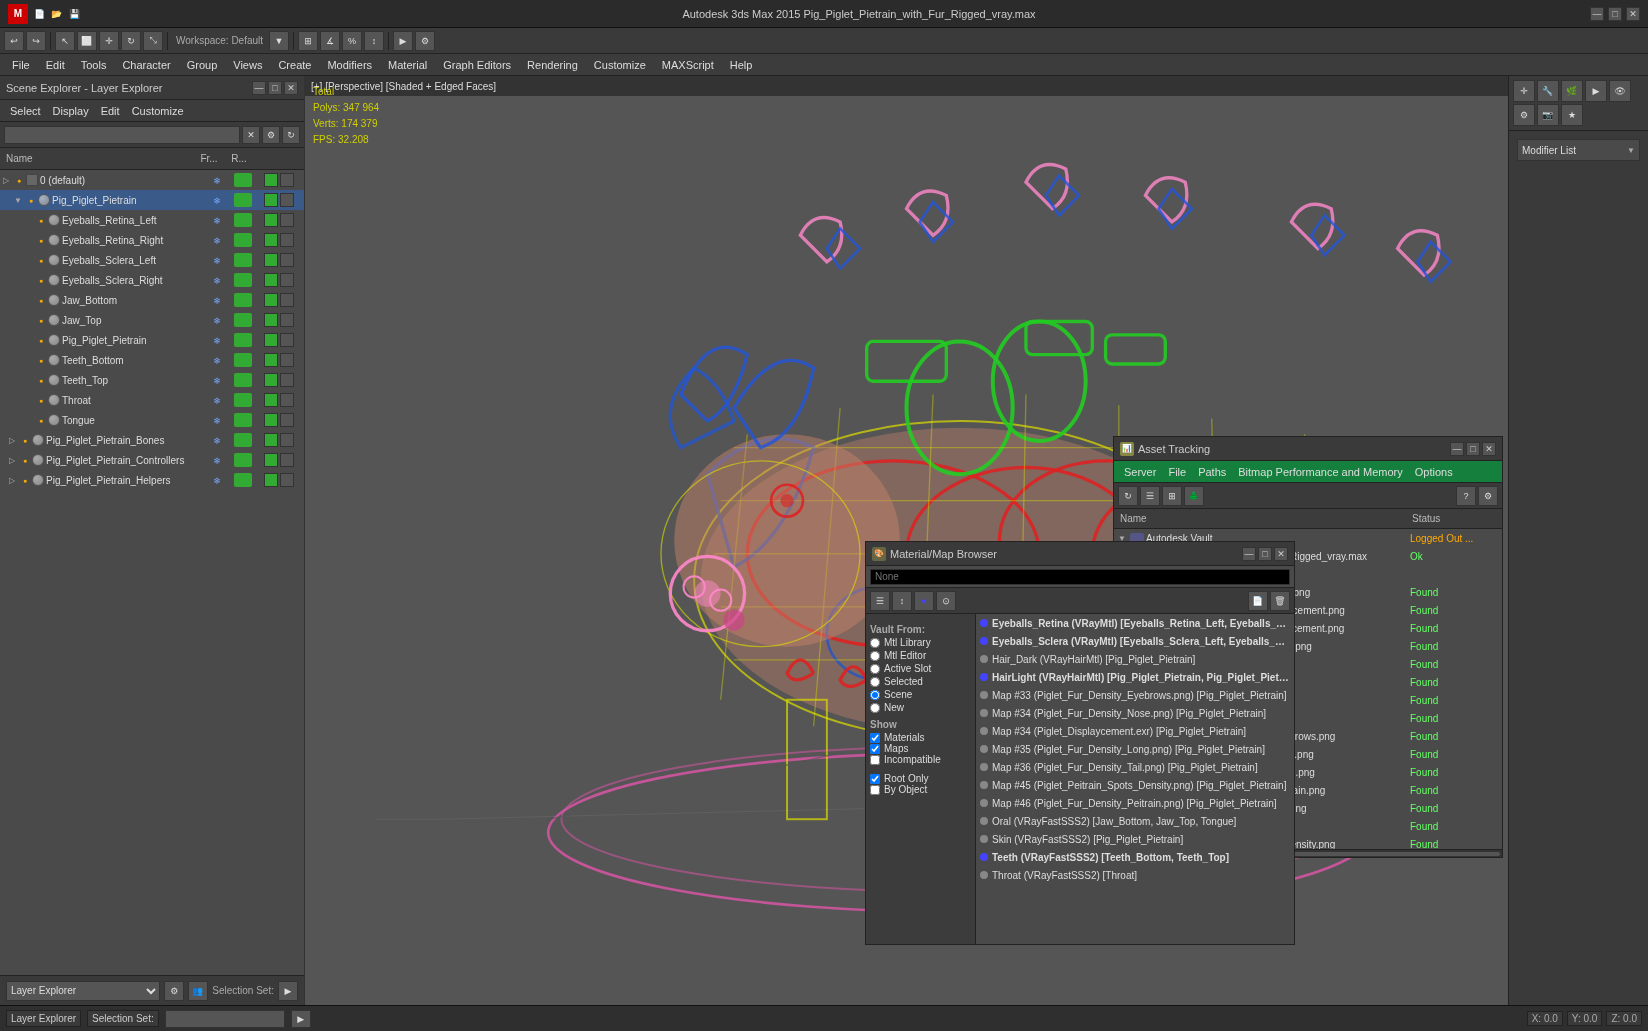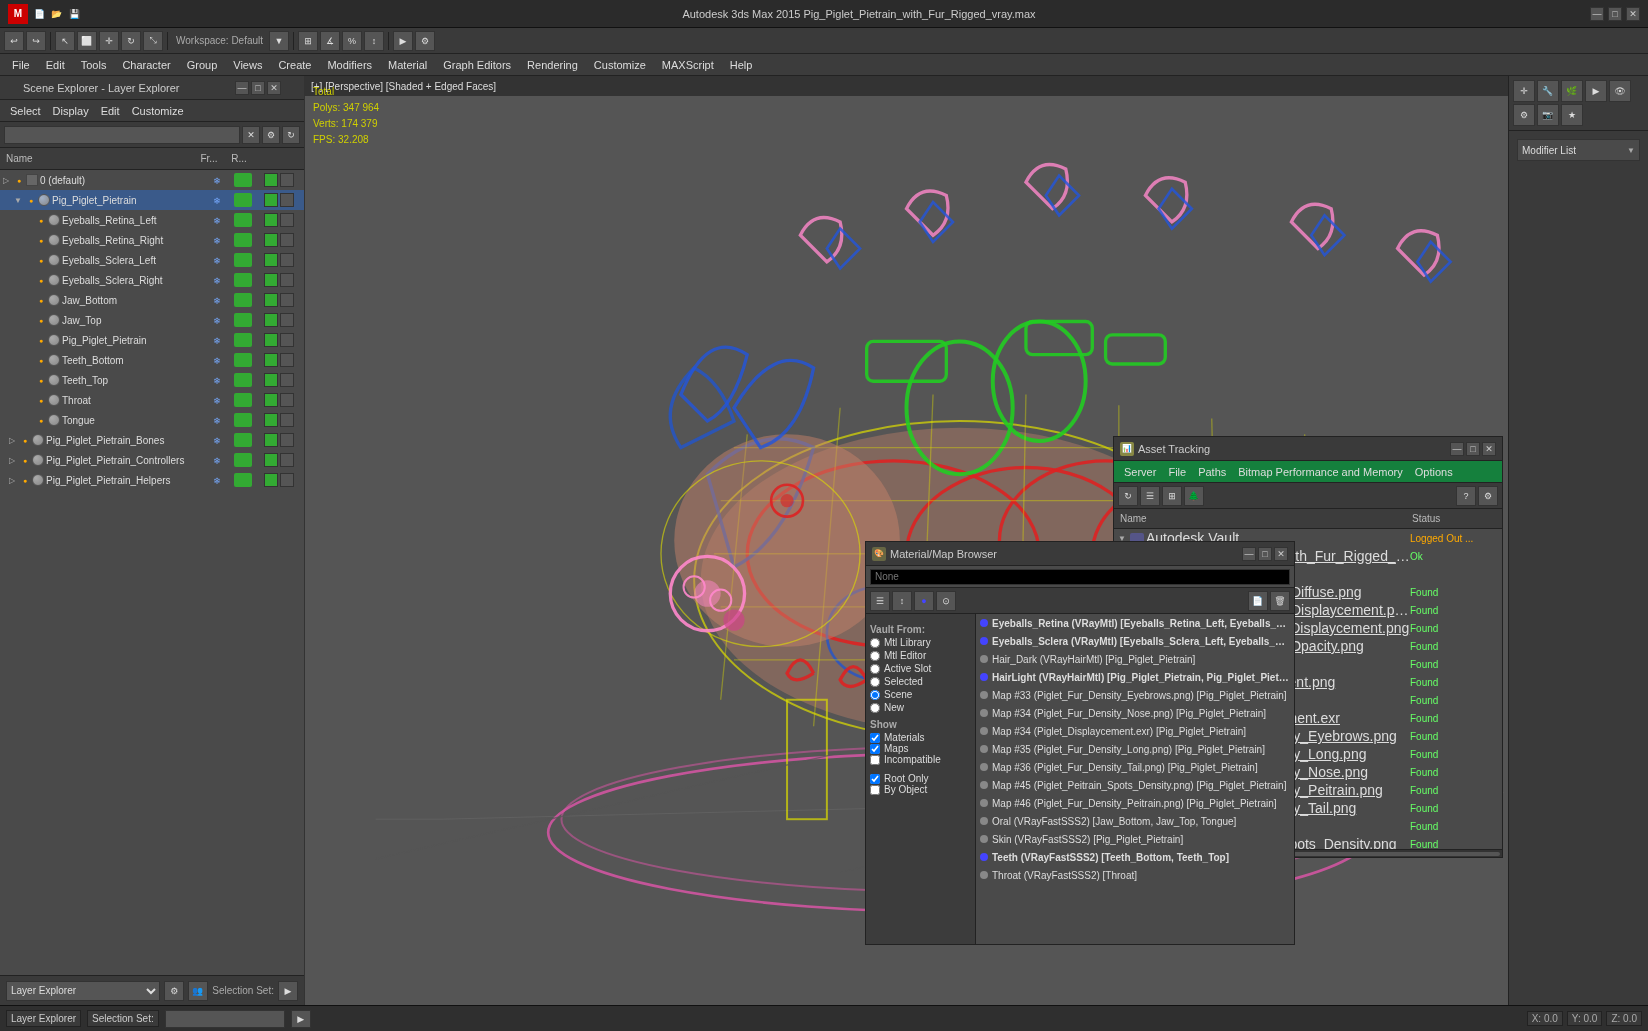--- a/index.html
+++ b/index.html
@@ -21,21 +21,21 @@
 
     
     #menubar { height: 22px; background: #3c3c3c; display: flex; align-items: center; padding: 0 4px; border-bottom: 1px solid #222; }
     #menubar .menu-item { padding: 2px 8px; font-size: 11px; color: #ddd; cursor: pointer; }
 
     
     #main { display: flex; height: calc(1031px - 76px - 26px); }
 
     
     #scene-explorer { width: 305px; min-width: 305px; background: #444; border-right: 1px solid #333; display: flex; flex-direction: column; }
-    #se-titlebar { background: #3a3a3a; height: 24px; display: flex; align-items: center; justify-content: space-between; padding: 0 23px; border-bottom: 1px solid #222; }
+    #se-titlebar { background: #3a3a3a; height: 24px; display: flex; align-items: center; justify-content: space-between; padding: 0 6px; border-bottom: 1px solid #222; }
     #se-titlebar span { font-size: 11px; color: #ccc; }
     #se-titlebar .se-win-btns { display: flex; gap: 2px; }
     #se-titlebar .se-win-btn { width: 14px; height: 14px; background: #555; border: 1px solid #333; font-size: 9px; display: flex; align-items: center; justify-content: center; color: #ccc; cursor: pointer; }
     #se-menubar { height: 22px; background: #3c3c3c; display: flex; align-items: center; padding: 0 4px; border-bottom: 1px solid #222; }
     #se-menubar .se-menu { padding: 2px 6px; font-size: 11px; color: #ddd; cursor: pointer; }
     #se-toolbar { height: 26px; background: #3a3a3a; display: flex; align-items: center; padding: 0 4px; gap: 2px; border-bottom: 1px solid #222; }
     #se-toolbar input { flex: 1; height: 18px; background: #555; border: 1px solid #333; color: #ddd; font-size: 10px; padding: 0 4px; }
     #se-toolbar .se-tb-btn { width: 18px; height: 18px; background: #555; border: 1px solid #333; display: flex; align-items: center; justify-content: center; font-size: 9px; color: #ddd; cursor: pointer; }
     #se-header { height: 22px; background: #3c3c3c; display: flex; align-items: center; border-bottom: 1px solid #222; }
     #se-header .col-name { flex: 1; padding: 0 6px; font-size: 10px; color: #bbb; }
@@ -83,21 +83,21 @@
     #at-header { height: 20px; background: #3c3c3c; display: flex; align-items: center; border-bottom: 1px solid #222; }
     #at-header .at-col-name { flex: 1; padding: 0 6px; font-size: 10px; color: #bbb; }
     #at-header .at-col-status { width: 90px; font-size: 10px; color: #bbb; }
     #at-tree { flex: 1; overflow-y: auto; background: #4a4a4a; max-height: 320px; }
     .at-row { height: 18px; display: flex; align-items: center; cursor: pointer; padding: 0 2px; }
     .at-expand { width: 12px; height: 12px; display: flex; align-items: center; justify-content: center; font-size: 8px; color: #aaa; }
     .at-icon { width: 14px; height: 10px; background: #884; border-radius: 2px; flex-shrink: 0; margin: 0 2px; }
     .at-icon-folder { width: 14px; height: 10px; background: #88a; border-radius: 2px; flex-shrink: 0; margin: 0 2px; }
     .at-icon-file { width: 12px; height: 12px; background: #777; border-radius: 2px; flex-shrink: 0; margin: 0 2px; display: flex; align-items: center; justify-content: center; font-size: 7px; color: #ccc; }
     .at-icon-img { width: 14px; height: 10px; background: linear-gradient(135deg, #88f 40%, #f88 60%); border-radius: 1px; flex-shrink: 0; margin: 0 2px; }
-    .at-name { flex: 1; font-size: 14px; color: #ddd; white-space: nowrap; overflow: hidden; text-overflow: ellipsis; text-decoration: underline; }
+    .at-name { flex: 1; font-size: 10px; color: #ddd; white-space: nowrap; overflow: hidden; text-overflow: ellipsis; }
     .at-status { width: 90px; font-size: 10px; color: #6f6; white-space: nowrap; }
     .at-scrollbar { height: 8px; background: #333; border-top: 1px solid #222; display: flex; align-items: center; padding: 0 2px; }
     .at-scrollbar-track { flex: 1; height: 4px; background: #555; border-radius: 2px; }
     .at-scrollbar-thumb { width: 60px; height: 4px; background: #888; border-radius: 2px; }
 
     
     #material-browser { position: absolute; bottom: 60px; left: 560px; width: 430px; background: #3c3c3c; border: 1px solid #222; z-index: 100; display: flex; flex-direction: column; }
     #mb-titlebar { height: 24px; background: #3a3a3a; display: flex; align-items: center; justify-content: space-between; padding: 0 6px; border-bottom: 1px solid #222; }
     #mb-titlebar span { font-size: 11px; color: #ccc; }
     #mb-titlebar .mb-win-btns { display: flex; gap: 2px; }

